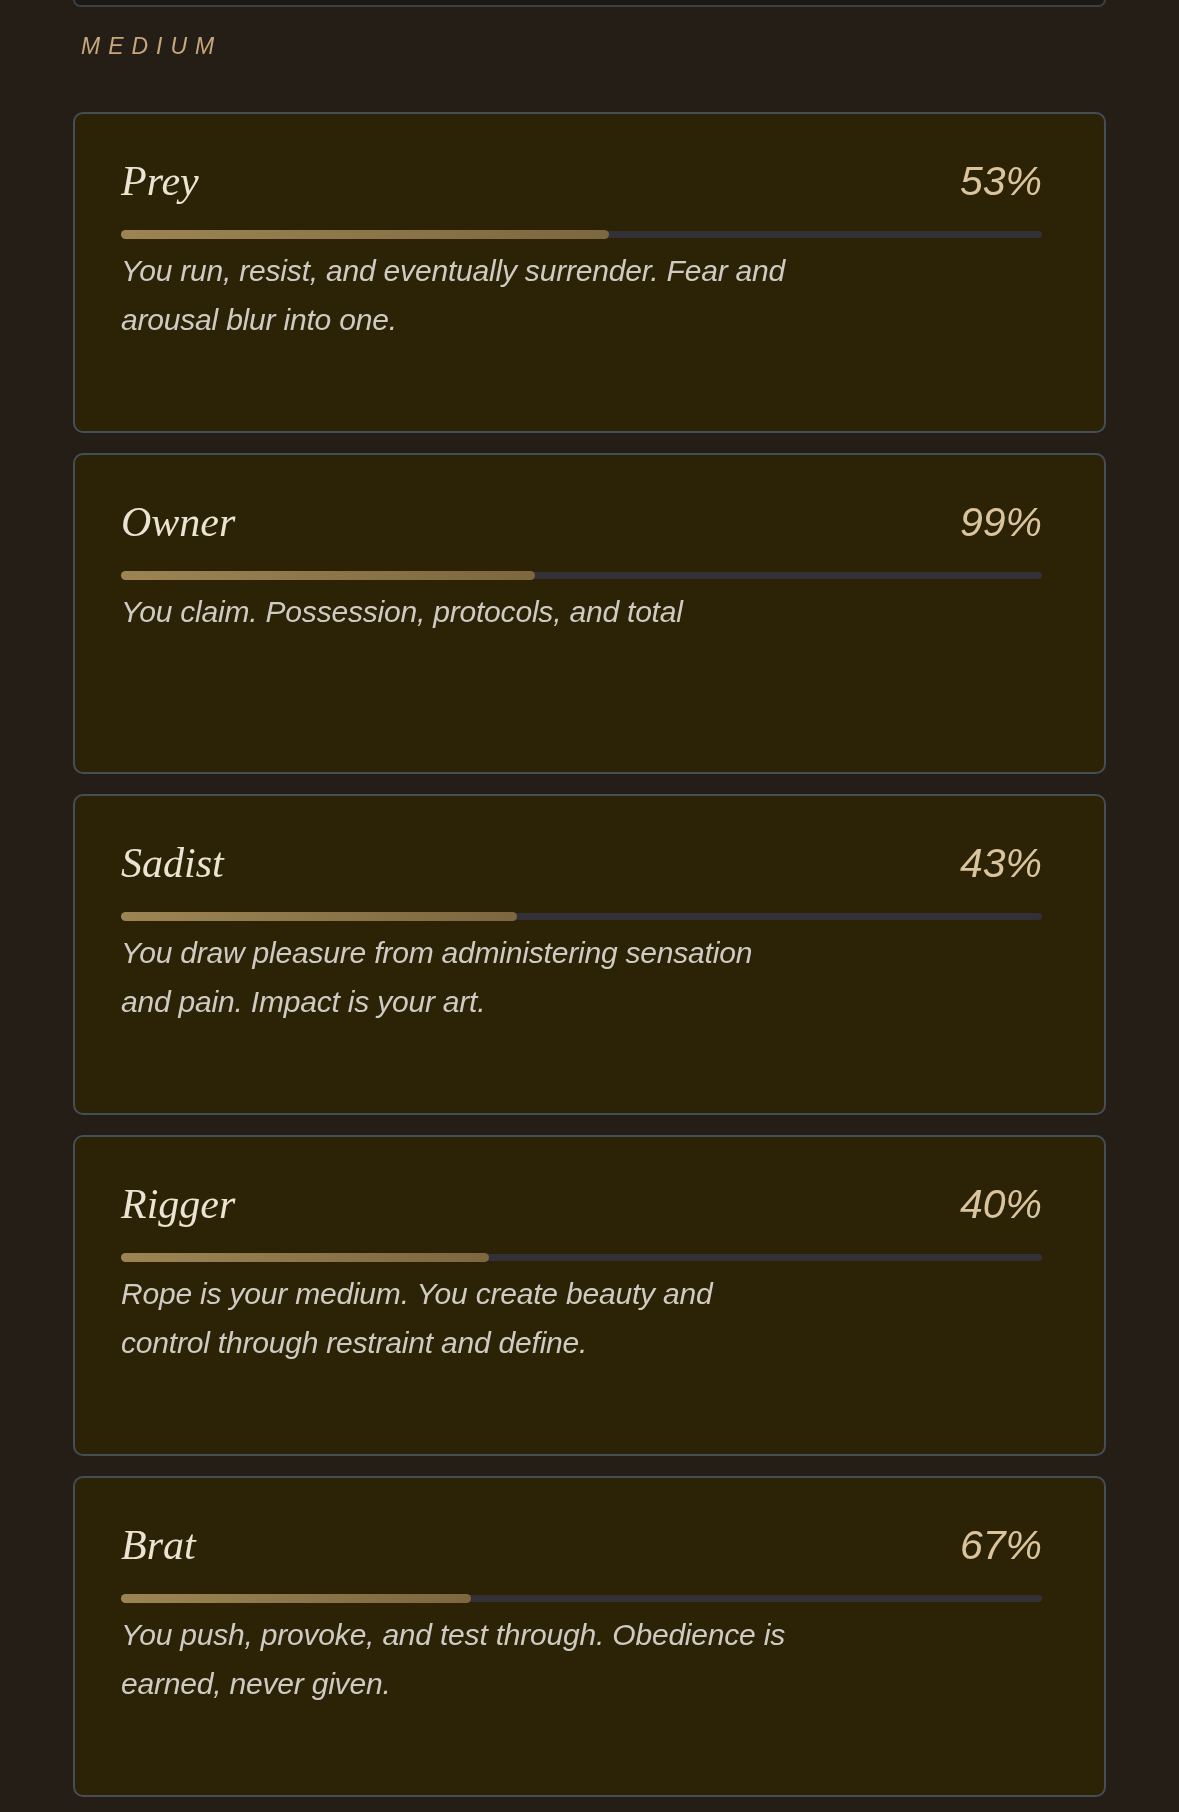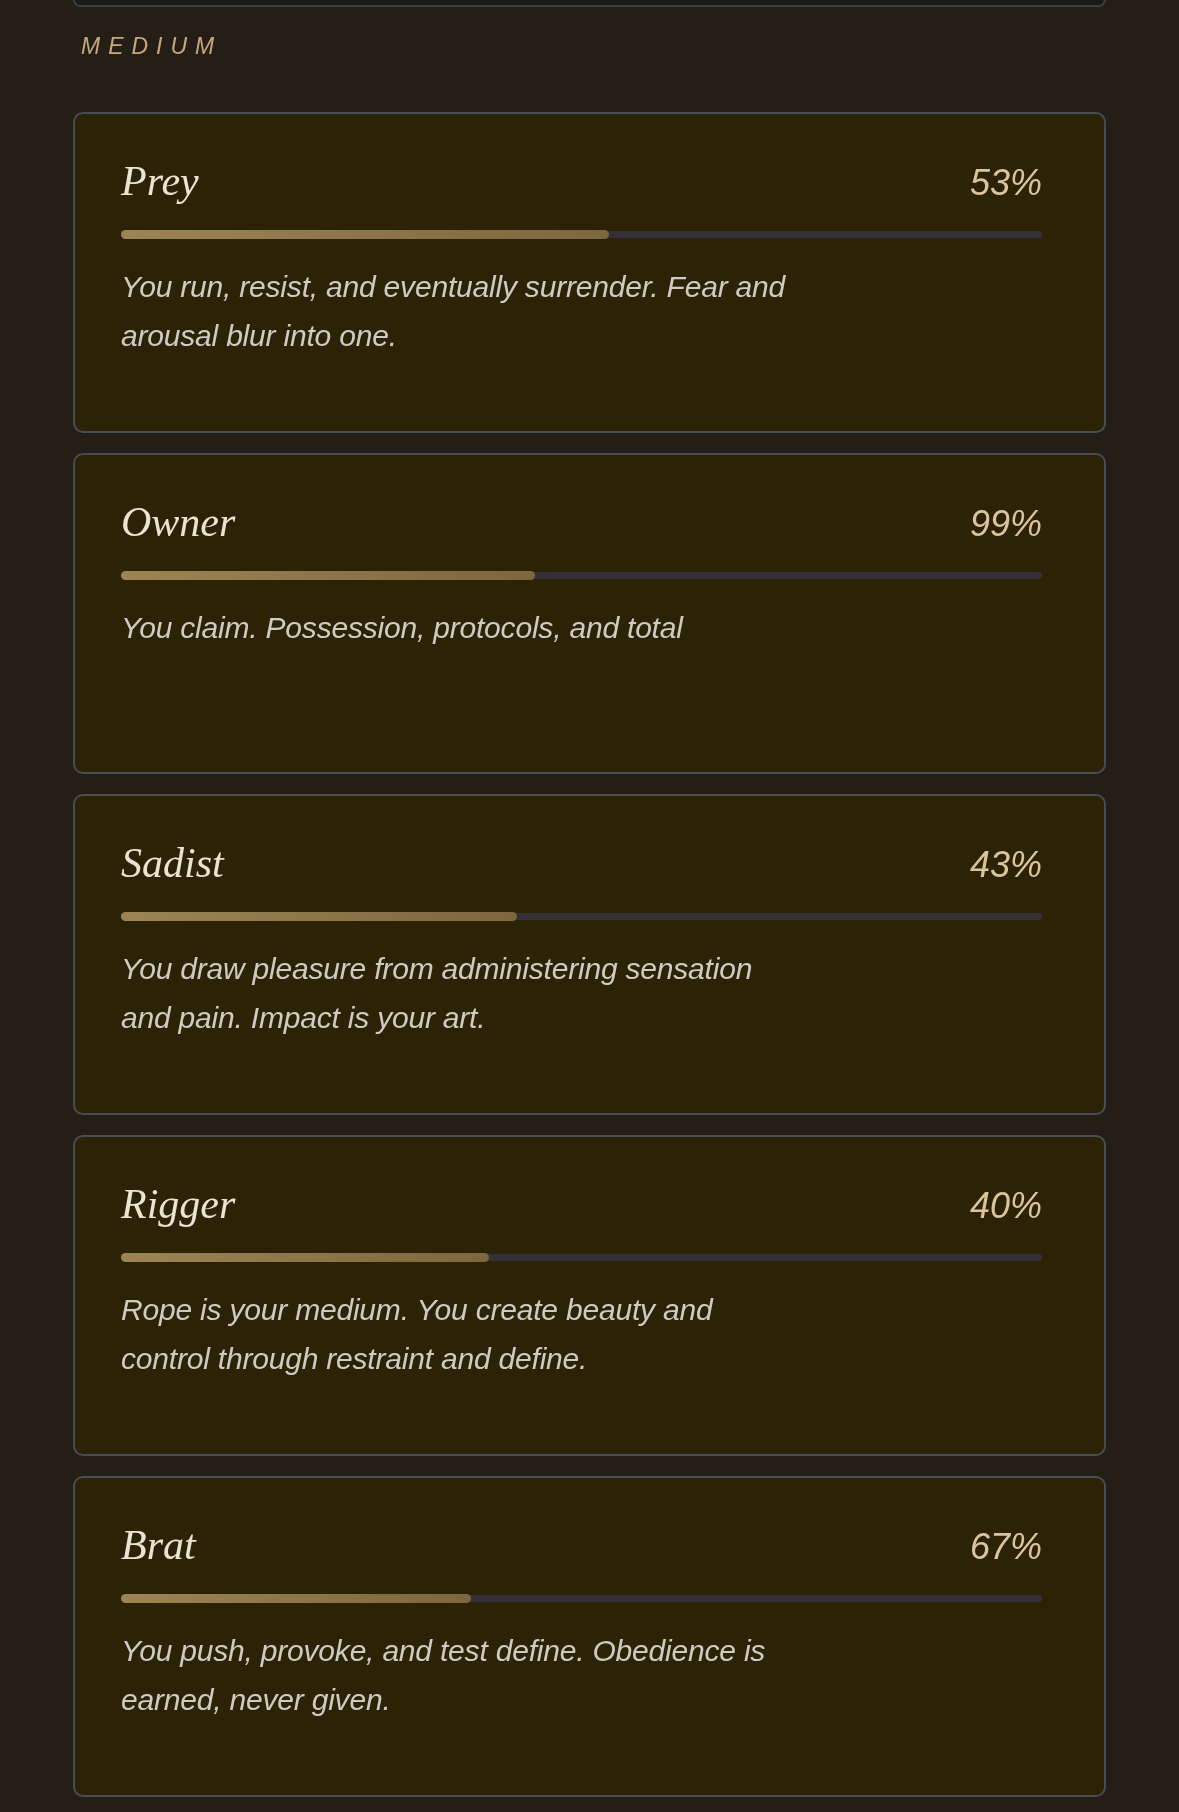--- a/index.html
+++ b/index.html
@@ -43,32 +43,32 @@
   }
   .card:last-child{margin-bottom:0;}
   .card-head{
     display:flex;justify-content:space-between;align-items:baseline;text-align:right;
   }
   .card-title{
     font-family:"Liberation Serif",serif;font-weight:400;
     font-size:42px;line-height:55px;color:var(--title-color);
   }
   .card-percent{
-    font-size:36px;color:var(--percent-color);font-weight:400;
+    font-size:41px;color:var(--percent-color);font-weight:400;
   }
   .bar{
     margin-top:22px;position:relative;
     height:7px;border-radius:4px;background:var(--track);
   }
   .bar-fill{
     position:absolute;left:0;top:-1px;height:9px;border-radius:5px;
     background:linear-gradient(to right,var(--fill-a),var(--fill-b));
   }
   .card-desc{
-    margin-top:24px;
+    margin-top:8px;
     font-size:30px;line-height:49px;color:var(--desc-color);
     letter-spacing:-0.2px;
   }
 </style>
 </head>
 <body>
 
 <div class="prev-card-edge"></div>
 
 <div class="section-label">MEDIUM</div>
@@ -132,18 +132,18 @@
 
   <div class="card">
     <div class="card-head">
       <div class="card-title">Brat</div>
       <div class="card-percent">67%</div>
     </div>
     <div class="bar">
       <div class="bar-fill" style="width: 38%;"></div>
     </div>
     <div class="card-desc">
-      <div>You push, provoke, and test define. Obedience is</div>
+      <div>You push, provoke, and test through. Obedience is</div>
       <div>earned, never given.</div>
     </div>
   </div>
 
 </div>
 
 </body></html>

